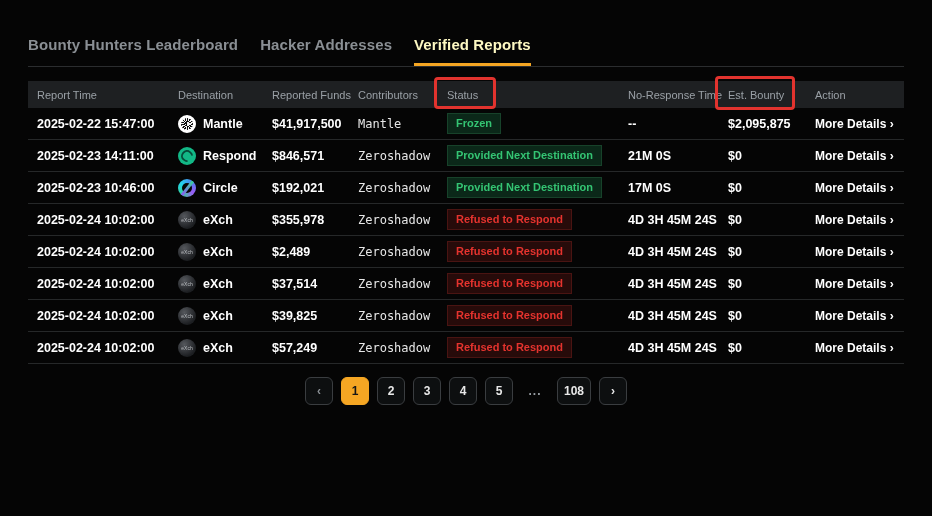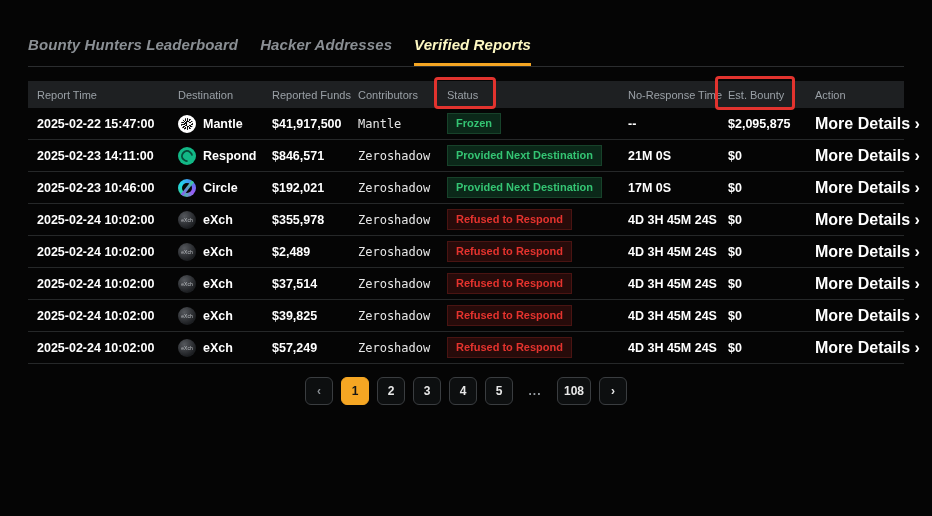--- a/index.html
+++ b/index.html
@@ -9,21 +9,20 @@
     font-family: "Liberation Sans", sans-serif;
     color: #fff;
     padding: 36px 28px 0 28px;
   }
 
   
   .tabs {
     display: flex;
     gap: 22px;
     border-bottom: 1px solid #2b2d2f;
-    font-style: italic;
   }
   .tab {
     font-size: 15px;
     font-weight: 700;
     color: #8a8f94;
     padding-bottom: 10px;
     cursor: pointer;
     border-bottom: 3px solid transparent;
     letter-spacing: 0.1px;
   }
@@ -137,21 +136,21 @@
     color: #34c473;
     background: #0b2819;
     border: 1px solid #17422a;
   }
   .badge.red {
     color: #e5332e;
     background: #270b0a;
     border: 1px solid #4a1412;
   }
 
-  .cell.action { font-size: 16px; cursor: pointer; }
+  .cell.action { font-size: 12px; cursor: pointer; }
 
   
   .pagination {
     margin-top: 13px;
     display: flex;
     justify-content: center;
     align-items: center;
     gap: 8px;
   }
   .pbtn {

